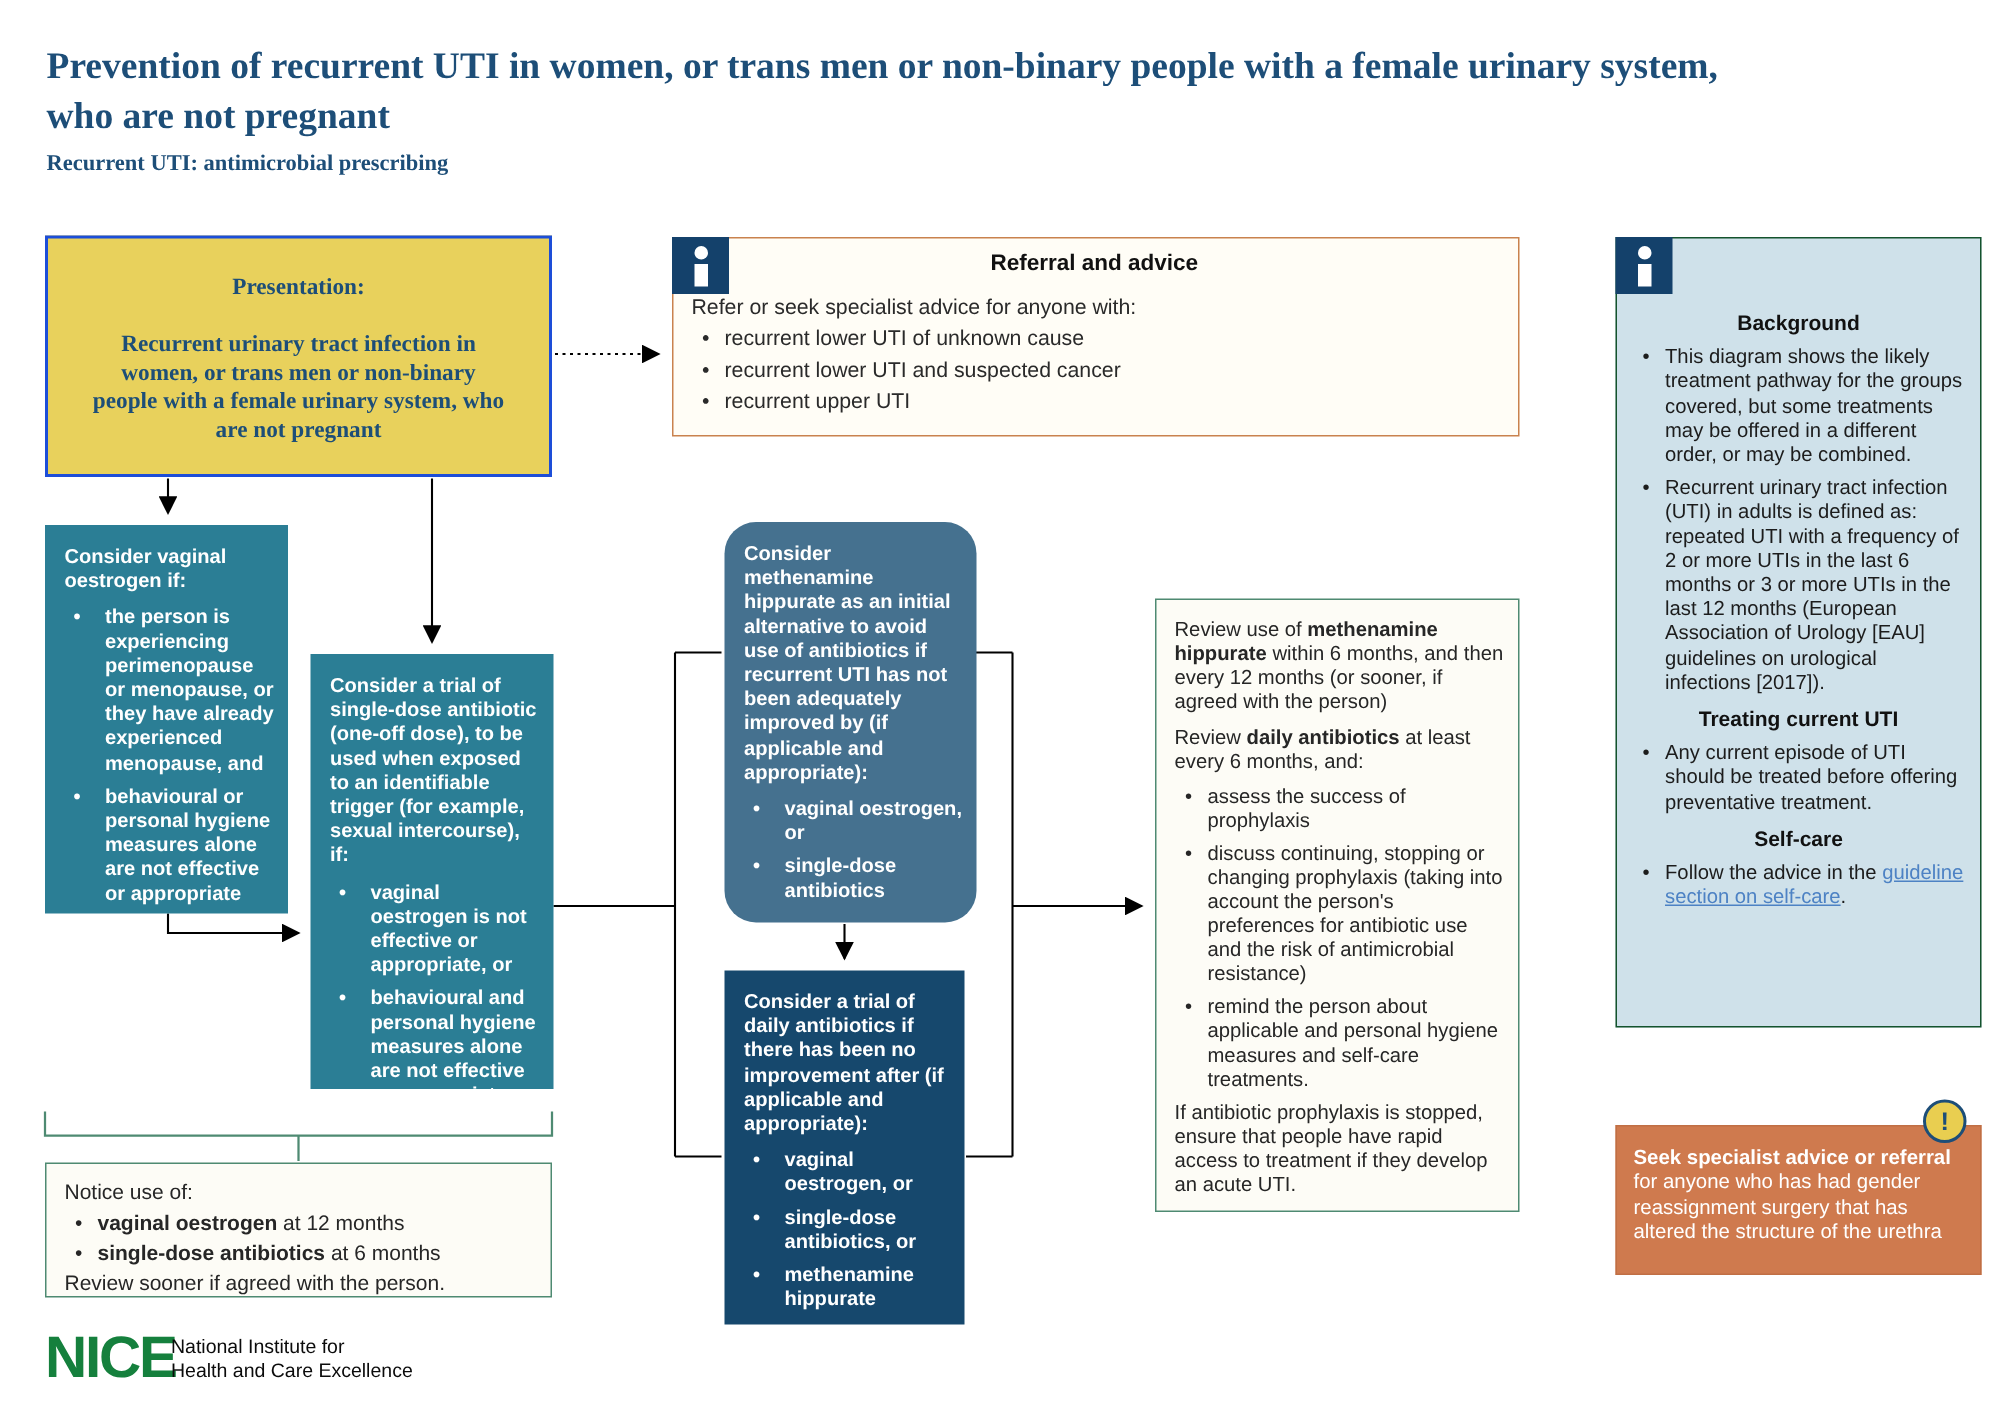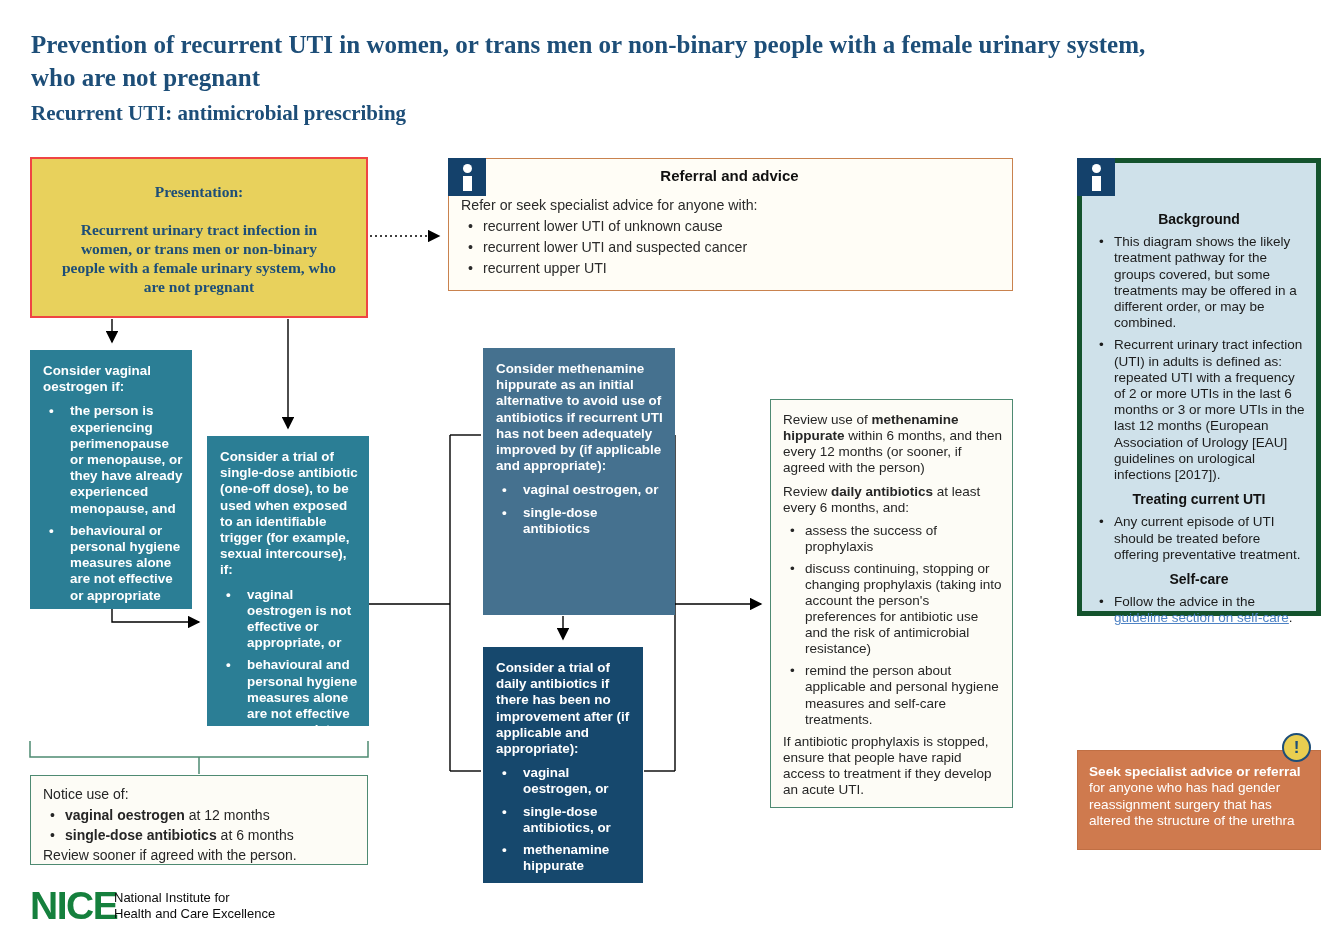--- a/index.html
+++ b/index.html
@@ -4,57 +4,57 @@
 <style>
   * { margin:0; padding:0; box-sizing:border-box; }
   html,body { background:#ffffff; }
   body { font-family:"Liberation Sans", sans-serif; }
   .canvas { position:relative; width:1341px; height:946px; background:#fff; overflow:hidden; }
 
   
   .page-title { position:absolute; left:31px; top:28px; width:1160px;
     font-family:"Liberation Serif", serif; font-weight:700; font-size:25px; line-height:33px; color:#1d4e78; }
   .page-subtitle { position:absolute; left:31px; top:101px;
-    font-family:"Liberation Serif", serif; font-weight:700; font-size:21px; color:#1d4e78; }
+    font-family:"Liberation Serif", serif; font-weight:700; font-size:15px; color:#1d4e78; }
 
   .box { position:absolute; }
 
   
   .yellow-box { left:30px; top:157px; width:338px; height:161px; background:#e8d15c;
-    border:2px solid #ef4444; color:#1d4e78; font-family:"Liberation Serif", serif;
+    border:2px solid #1d4ed8; color:#1d4e78; font-family:"Liberation Serif", serif;
     font-weight:700; font-size:15.5px; line-height:19px; text-align:center; padding:23px 26px 10px; }
   .yellow-box .gap { margin-top:19px; }
 
   
   .referral-box { left:448px; top:158px; width:565px; height:133px; background:#fffdf6;
     border:1px solid #c9824e; color:#2a2a2a; font-size:14.2px; line-height:17px; padding:8px 14px 16px 12px; }
   .referral-title { text-align:center; font-weight:700; font-size:15px; color:#111; margin-bottom:13px; }
   .referral-box .b-row { margin-top:4px; }
 
-  .background-box { left:1077px; top:158px; width:244px; height:458px; background:#cfe1ea;
-    border:5px solid #14532d; color:#1c1c1c; font-size:13.5px; line-height:16.2px; padding:48px 10px 8px 10px; }
+  .background-box { left:1077px; top:158px; width:244px; height:527px; background:#cfe1ea;
+    border:1px solid #14532d; color:#1c1c1c; font-size:13.5px; line-height:16.2px; padding:48px 10px 8px 10px; }
   .bg-heading { text-align:center; font-weight:700; font-size:14px; margin:8px 0 7px; color:#111; }
 
   
   .info-icon { position:absolute; width:38px; height:38px; background:#14416b;
     display:flex; align-items:center; justify-content:center; }
   .info-glyph { position:relative; width:9px; height:27px; }
   .info-glyph .dot  { position:absolute; top:0; left:0; width:9px; height:9px; border-radius:50%; background:#fff; }
   .info-glyph .stem { position:absolute; bottom:0; left:0; width:9px; height:15px; background:#fff; }
   .icon-referral { left:448px; top:158px; }
   .icon-background { left:1077px; top:158px; }
 
   
   .flow-box { color:#fff; font-size:13.4px; font-weight:600; line-height:16.2px; padding:13px 8px 8px 13px; }
   .teal  { background:#2b7e95; }
   .slate { background:#45718f; }
   .navy  { background:#16486d; }
   .box-oestrogen   { left:30px;  top:350px; width:162px; height:259px; }
   .box-singledose  { left:207px; top:436px; width:162px; height:290px; }
-  .box-methenamine { left:483px; top:348px; width:192px; height:267px; }
+  .box-methenamine { left:483px; top:348px; width:168px; height:267px;border-radius:21px; }
   .box-daily       { left:483px; top:647px; width:160px; height:236px; }
 
   
   .outline-green { background:#fdfcf6; border:1.5px solid #4e8a72; color:#262626; }
   .review-right { left:770px; top:399px; width:243px; height:409px; font-size:13.5px; line-height:16.1px; padding:12px 8px 8px 12px; }
   .review-left  { left:30px; top:775px; width:338px; height:90px; font-size:14px; line-height:17px; padding:10px 10px 8px 12px; }
 
   
   .orange-box { left:1077px; top:750px; width:244px; height:100px; background:#cf7a4e; border:1px solid #c06f44;
     color:#fff; font-size:13.6px; font-weight:500; line-height:16.3px; padding:13px 10px 8px 11px; }

